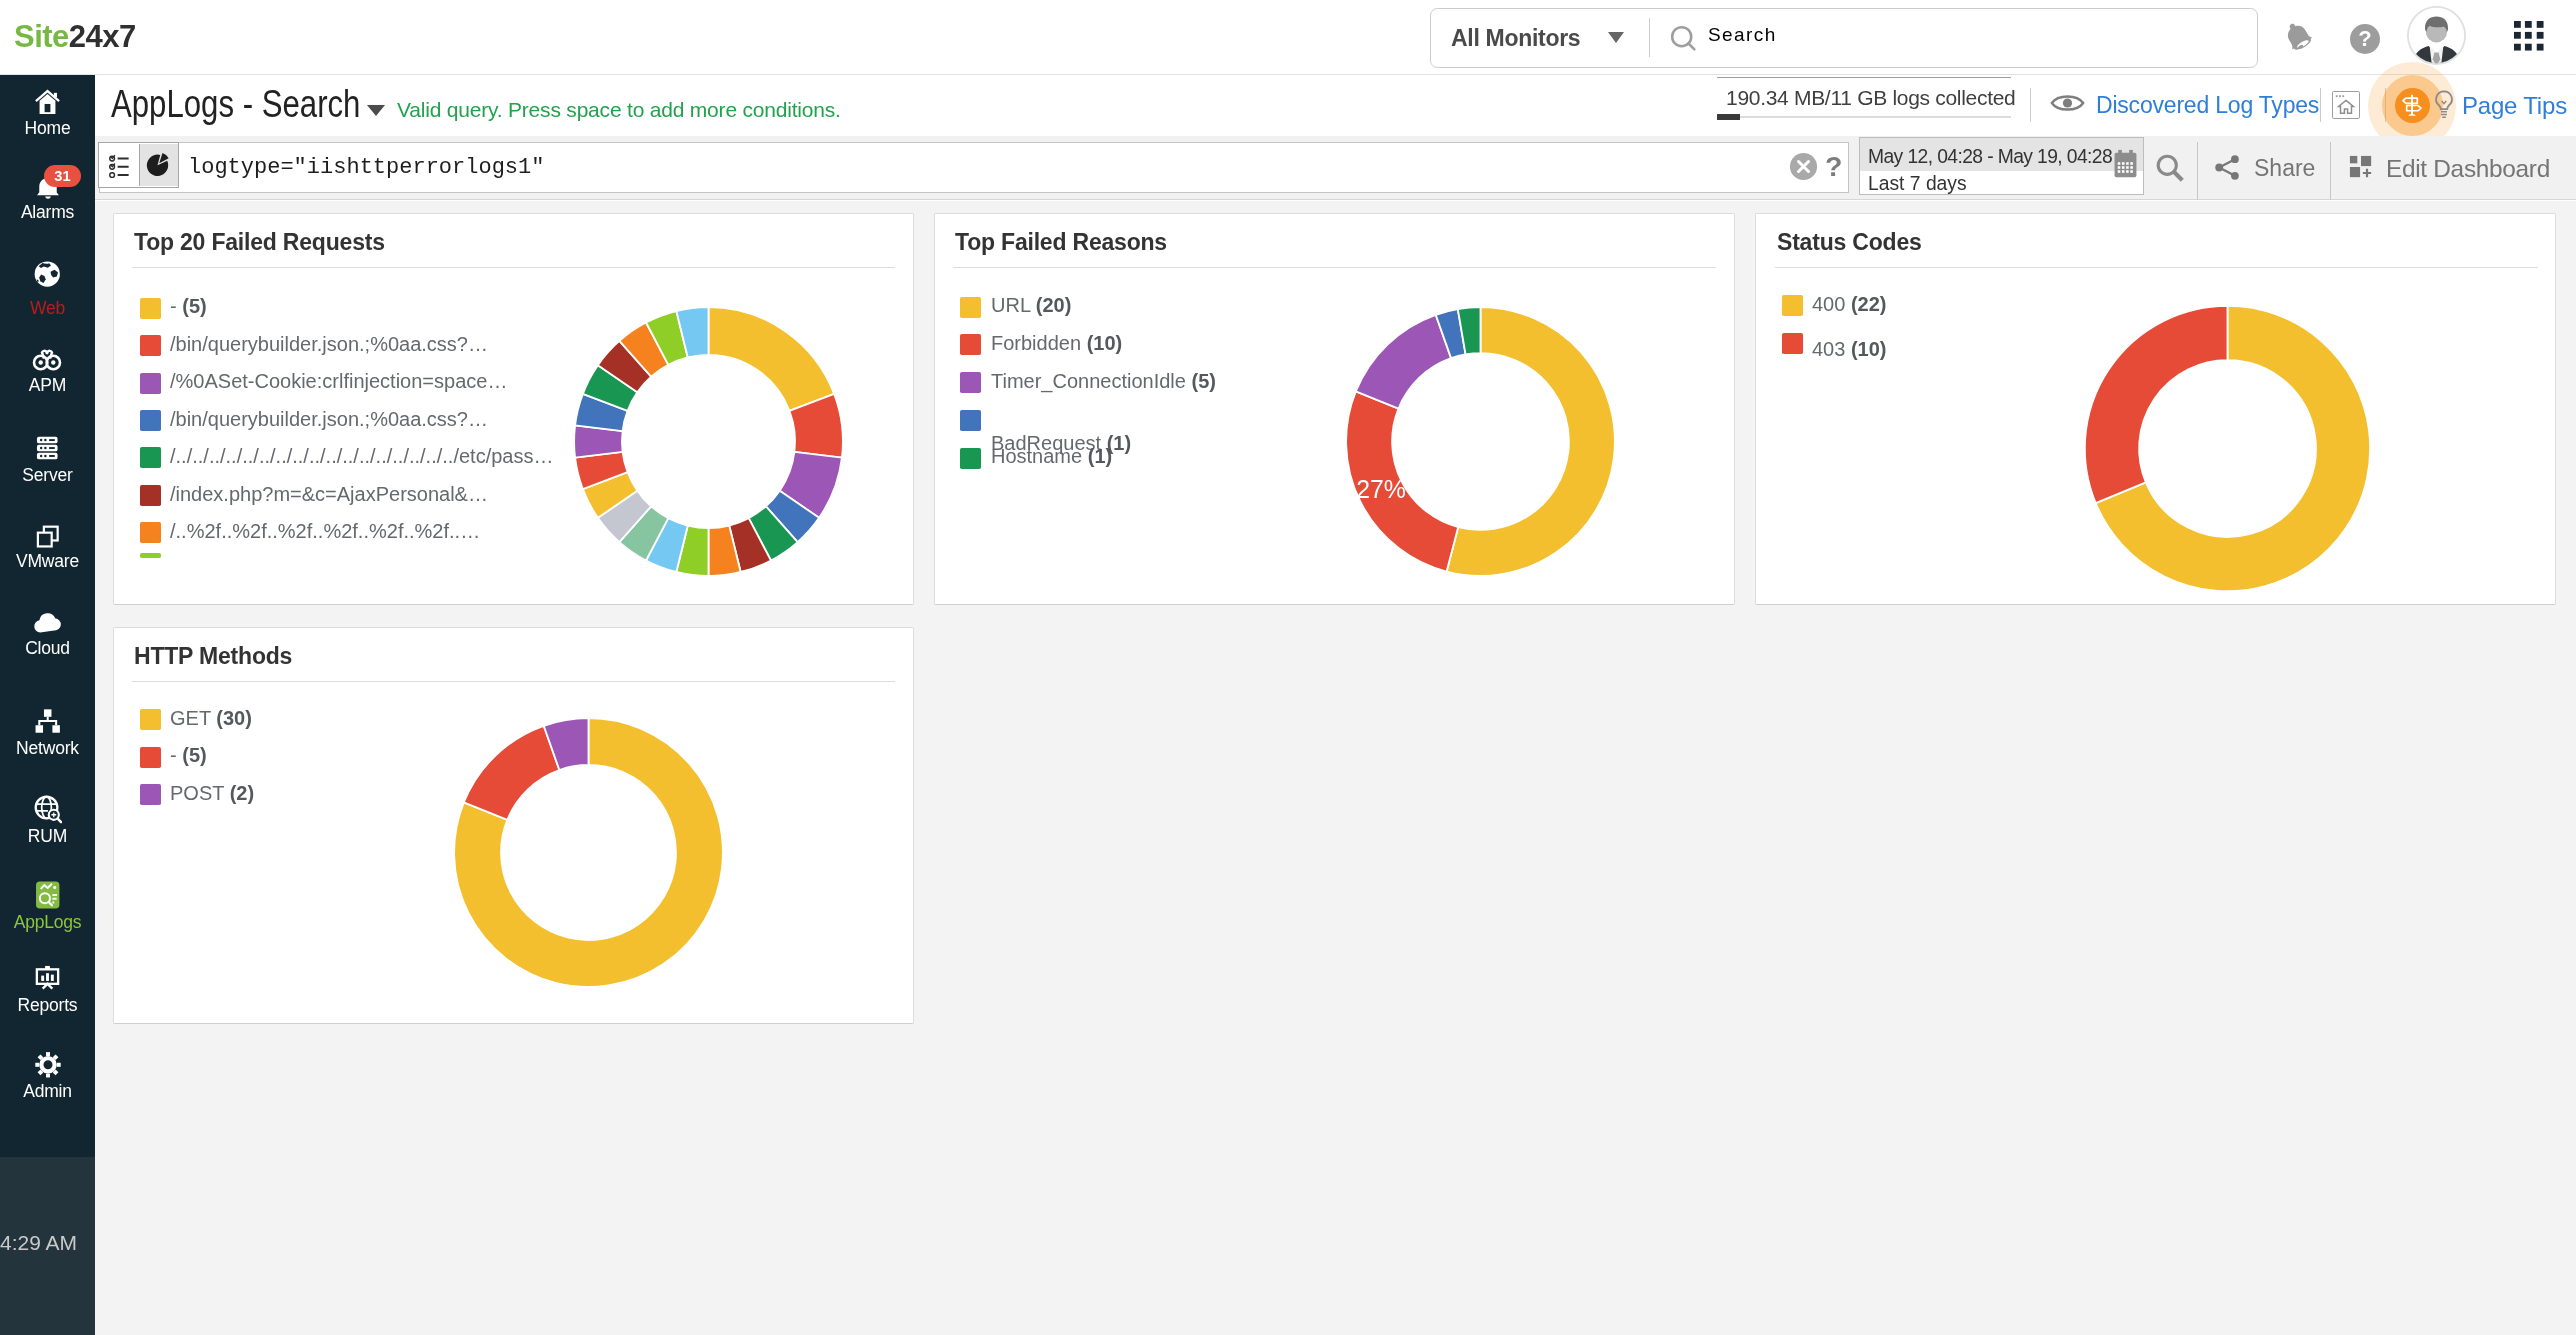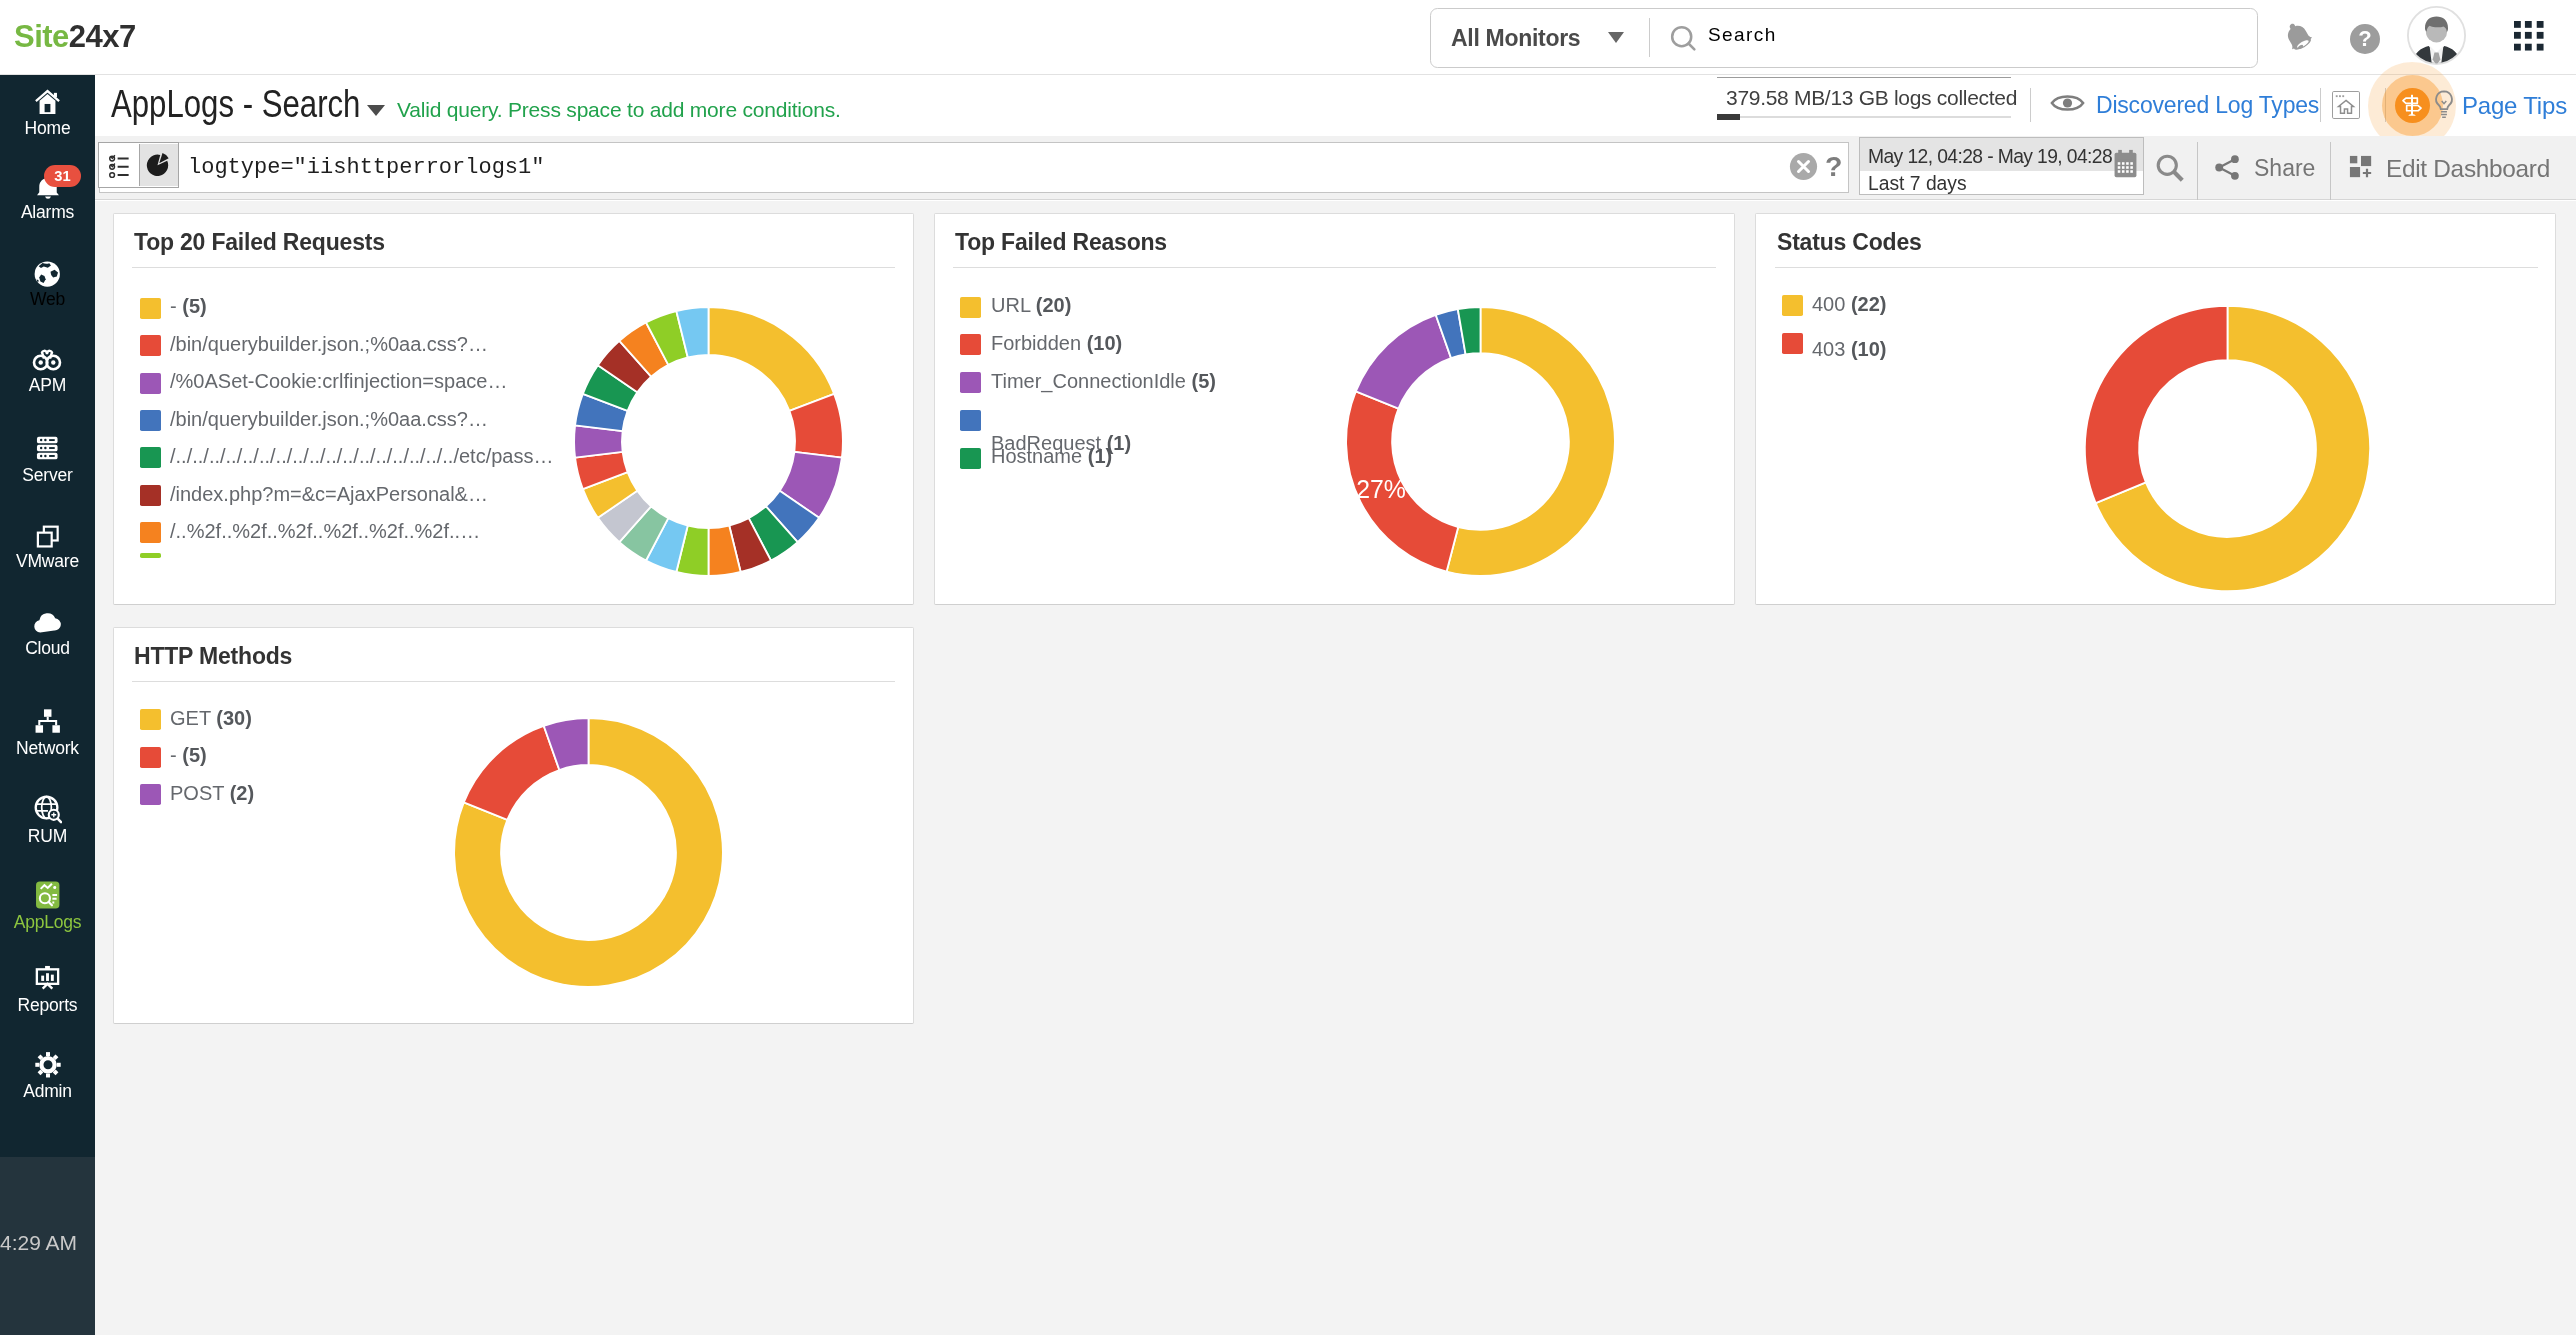--- a/index.html
+++ b/index.html
@@ -71,21 +71,21 @@
   </svg>
 <div class="slabel" style="top:202px;color:#fff">Alarms</div>
 <div class="abs" style="left:44px;top:165px;width:37px;height:22px;background:#e8503f;border-radius:11px;color:#fff;font-size:14.7px;font-weight:700;text-align:center;line-height:22px">31</div>
 <svg class="abs" style="left:33px;top:260px" width="28.5" height="29" viewBox="0 0 30 31">
     <circle cx="15" cy="15" r="13.5" fill="#fff"></circle>
     <path d="M10 3.2c2.5 1 5 1 7.2.2l1.8 2.6-3.4 2.2-4.3-1.3-3 1.7-2.5-2z" fill="#112630"></path>
     <path d="M18.5 12.5l4.3-2.2 3.7 3.1-1.3 4.3-3.9.9-2.1-2.6z" fill="#112630"></path>
     <path d="M8.5 15.5l3.5 1.7 1.3 3.5-2.2 3.9-3.4-1.7-1.3-4.3z" fill="#112630"></path>
     <path d="M3.7 20.5l2.2 1.4-.8 2.3c-.8-1-1.3-2.4-1.4-3.7z" fill="#112630"></path>
   </svg>
-<div class="slabel" style="top:289px;color:#000000">Web</div>
+<div class="slabel" style="top:298px;color:#b91c1c">Web</div>
 <svg class="abs" style="left:32px;top:345px" width="30" height="31" viewBox="0 0 30 31">
     <circle cx="8.7" cy="17.5" r="6.7" fill="none" stroke="#fff" stroke-width="2.6"></circle>
     <circle cx="21.3" cy="17.5" r="6.7" fill="none" stroke="#fff" stroke-width="2.6"></circle>
     <path d="M12 13.5 L10 7.5 A 2.5 2.5 0 0114.5 7L15 9 15.5 7a2.5 2.5 0 014.5.5L18 13.5" fill="none" stroke="#fff" stroke-width="2.4"></path>
     <circle cx="8.7" cy="17.5" r="2.2" fill="#fff"></circle>
     <circle cx="21.3" cy="17.5" r="2.2" fill="#fff"></circle>
   </svg>
 <div class="slabel" style="top:375px;color:#fff">APM</div>
 <svg class="abs" style="left:33px;top:434px" width="28.5" height="29" viewBox="0 0 30 31">
     <rect x="4" y="3.0" width="22" height="7" rx="2" fill="#fff"></rect>
@@ -155,21 +155,21 @@
     <line x1="8.28" y1="21.72" x2="5.24" y2="24.76" stroke="#fff" stroke-width="4.4"></line>
     <line x1="5.50" y1="15.00" x2="1.20" y2="15.00" stroke="#fff" stroke-width="4.4"></line>
     <line x1="8.28" y1="8.28" x2="5.24" y2="5.24" stroke="#fff" stroke-width="4.4"></line>
   </svg>
 <div class="slabel" style="top:1081px;color:#fff">Admin</div>
 <div class="abs" style="left:95px;top:75px;width:2481px;height:62px;background:#fff;border-bottom:0.9px solid #e0e0e0"></div>
 <div class="abs" style="left:111px;top:83px;font-size:38px;font-weight:400;color:#222;transform:scaleX(.82);transform-origin:0 0;white-space:nowrap">AppLogs - Search</div>
 <div class="abs" style="left:367px;top:105px;width:0;height:0;border-left:9.2px solid transparent;border-right:9.2px solid transparent;border-top:11px solid #4c4c4c"></div>
 <div class="abs" style="left:397px;top:98px;font-size:21px;font-weight:400;color:#21a24c;letter-spacing:-0.2px">Valid query. Press space to add more conditions.</div>
 <div class="abs" style="left:1717px;top:77px;width:294px;height:0.9px;background:#9c9c9c"></div>
-<div class="abs" style="left:1726px;top:86px;font-size:21px;color:#3f3f3f;letter-spacing:-0.3px">379.58 MB/13 GB logs collected</div>
+<div class="abs" style="left:1726px;top:86px;font-size:21px;color:#3f3f3f;letter-spacing:-0.3px">190.34 MB/11 GB logs collected</div>
 <div class="abs" style="left:1717px;top:116px;width:294px;height:1.8px;background:#dcdcdc"></div>
 <div class="abs" style="left:1717px;top:114px;width:23px;height:5.5px;background:#3a3a3a"></div>
 <div class="abs" style="left:2030px;top:88px;width:0.9px;height:34px;background:#ccc"></div>
 <svg class="abs" style="left:2050px;top:91px" width="35" height="24" viewBox="0 0 38 26">
     <path d="M2 13C8.5 3.5 29.5 3.5 36 13 29.5 22.5 8.5 22.5 2 13z" fill="none" stroke="#7e7e7e" stroke-width="2.6"></path>
     <circle cx="19" cy="13" r="5" fill="#7e7e7e"></circle>
   </svg>
 <div class="abs" style="left:2096px;top:92px;font-size:23px;color:#2f7ed8;letter-spacing:-0.2px">Discovered Log Types</div>
 <div class="abs" style="left:2320px;top:88px;width:0.9px;height:34px;background:#ccc"></div>
 <div class="abs" style="left:2332px;top:91px;width:28px;height:28px;border:1.4px solid #9e9e9e;border-radius:1.8px;background:#fff"></div>

